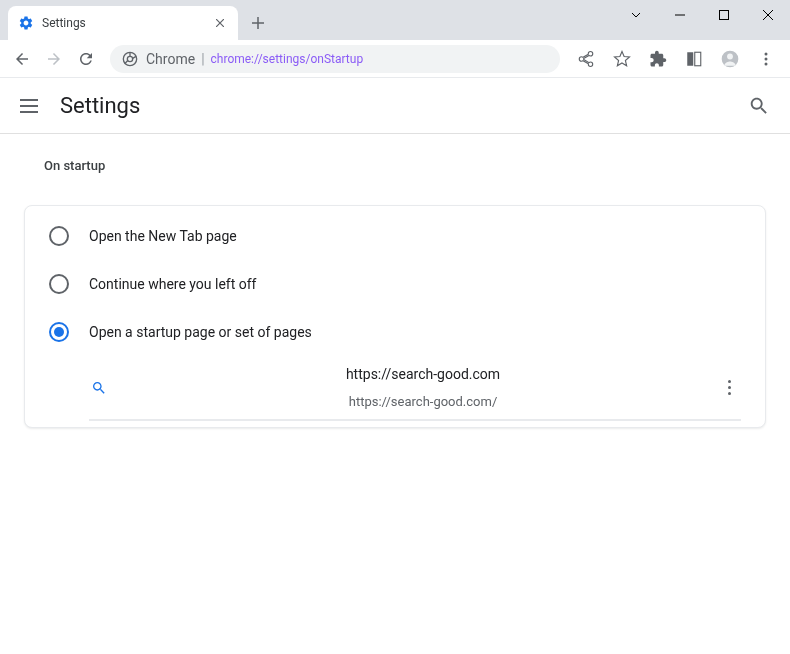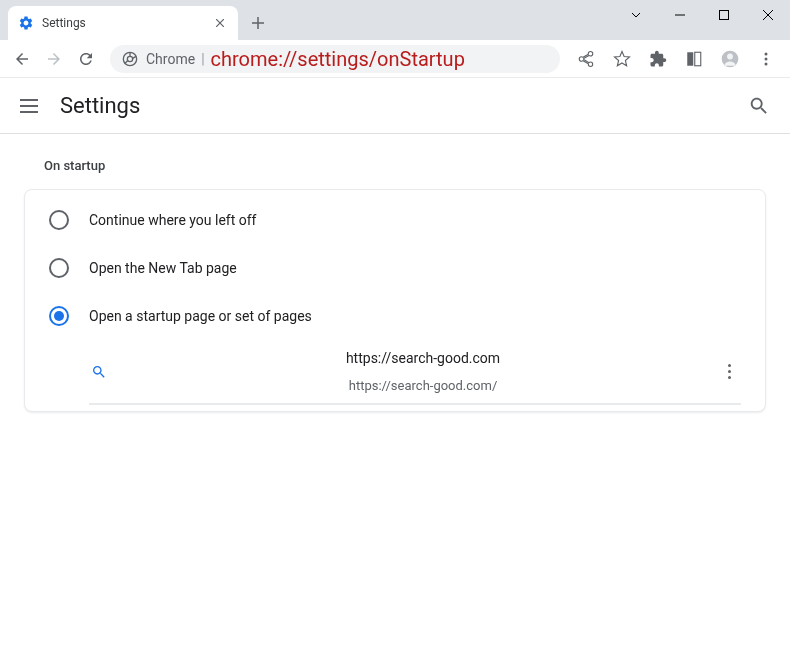--- a/index.html
+++ b/index.html
@@ -19,33 +19,33 @@
 .new-tab { width: 28px; height: 28px; display: flex; align-items: center; justify-content: center; color: #5f6368; font-size: 18px; margin-left: 6px; margin-bottom: 3px; }
 
 
 .toolbar { height: 38px; background: #fff; border-bottom: 1px solid #e8eaed; display: flex; align-items: center; padding: 0 8px; gap: 4px; }
 .nav-btn { width: 28px; height: 28px; display: flex; align-items: center; justify-content: center; color: #5f6368; border-radius: 50%; }
 .nav-btn.disabled { color: #bdc1c6; }
 .omnibox { flex: 1; height: 28px; background: #f1f3f4; border-radius: 14px; display: flex; align-items: center; padding: 0 12px; margin: 0 6px; }
 .omnibox-icon { width: 16px; height: 16px; margin-right: 8px; color: #5f6368; }
 .omnibox-prefix { font-size: 14px; color: #5f6368; }
 .omnibox-sep { color: #9aa0a6; margin: 0 6px; font-size: 14px; }
-.omnibox-url { font-size: 20px; color: #b91c1c; }
+.omnibox-url { font-size: 12px; color: #8b5cf6; }
 .toolbar-icon { width: 32px; height: 32px; display: flex; align-items: center; justify-content: center; color: #5f6368; }
 
 
 .settings-header { height: 56px; display: flex; align-items: center; padding: 0 20px; border-bottom: 1px solid #e0e0e0; }
 .hamburger { width: 24px; height: 24px; margin-right: 16px; display: flex; flex-direction: column; justify-content: center; gap: 4px; }
 .hamburger span { height: 2px; background: #5f6368; width: 18px; }
 .settings-title { font-size: 22px; color: #202124; font-weight: 400; }
 .header-search { margin-left: auto; color: #5f6368; }
 
 
 .content { padding: 24px 24px 0 24px; }
-.section-title { font-size: 13px; color: #3c4043; font-weight: 500; margin-left: 20px; margin-bottom: 16px; }
+.section-title { font-size: 13px; color: #3c4043; font-weight: 500; margin-left: 20px; margin-bottom: 32px; }
 .card { background: #fff; border: 1px solid #e8eaed; border-radius: 8px; box-shadow: 0 1px 2px rgba(60,64,67,0.1); padding: 6px 0; }
 .radio-row { display: flex; align-items: center; padding: 14px 24px; min-height: 48px; }
 .radio { width: 20px; height: 20px; border: 2px solid #5f6368; border-radius: 50%; margin-right: 20px; position: relative; flex-shrink: 0; }
 .radio.selected { border-color: #1a73e8; }
 .radio.selected::after { content: ''; position: absolute; top: 3px; left: 3px; width: 10px; height: 10px; background: #1a73e8; border-radius: 50%; }
 .radio-label { font-size: 14px; color: #202124; }
 .page-row { display: flex; align-items: center; padding: 10px 24px 10px 64px; }
 .page-favicon { width: 20px; height: 20px; margin-right: 20px; display: flex; align-items: center; justify-content: center; color: #1a73e8; }
 .page-info { flex: 1; display: flex; flex-direction: column; text-align: center; }
 .page-title-text { font-size: 14px; color: #202124; }
@@ -182,25 +182,25 @@
         <path d="M15.5 14h-.79l-.28-.27C15.41 12.59 16 11.11 16 9.5 16 5.91 13.09 3 9.5 3S3 5.91 3 9.5 5.91 16 9.5 16c1.61 0 3.09-.59 4.23-1.57l.27.28v.79l5 4.99L20.49 19l-4.99-5zm-6 0C7.01 14 5 11.99 5 9.5S7.01 5 9.5 5 14 7.01 14 9.5 11.99 14 9.5 14z" fill="#5f6368"></path>
       </svg>
   </span>
 </div>
 
 <div class="content">
   <div class="section-title">On startup</div>
   <div class="card">
     <div class="radio-row">
       <span class="radio"></span>
-      <span class="radio-label">Continue where you left off</span>
+      <span class="radio-label">Open the New Tab page</span>
     </div>
     <div class="radio-row">
       <span class="radio"></span>
-      <span class="radio-label">Open the New Tab page</span>
+      <span class="radio-label">Continue where you left off</span>
     </div>
     <div class="radio-row">
       <span class="radio selected"></span>
       <span class="radio-label">Open a startup page or set of pages</span>
     </div>
     <div class="page-row">
       <span class="page-favicon">
         <svg width="16" height="16" viewBox="0 0 24 24">
             <path d="M15.5 14h-.79l-.28-.27C15.41 12.59 16 11.11 16 9.5 16 5.91 13.09 3 9.5 3S3 5.91 3 9.5 5.91 16 9.5 16c1.61 0 3.09-.59 4.23-1.57l.27.28v.79l5 4.99L20.49 19l-4.99-5zm-6 0C7.01 14 5 11.99 5 9.5S7.01 5 9.5 5 14 7.01 14 9.5 11.99 14 9.5 14z" fill="#1a73e8"></path>
           </svg>

